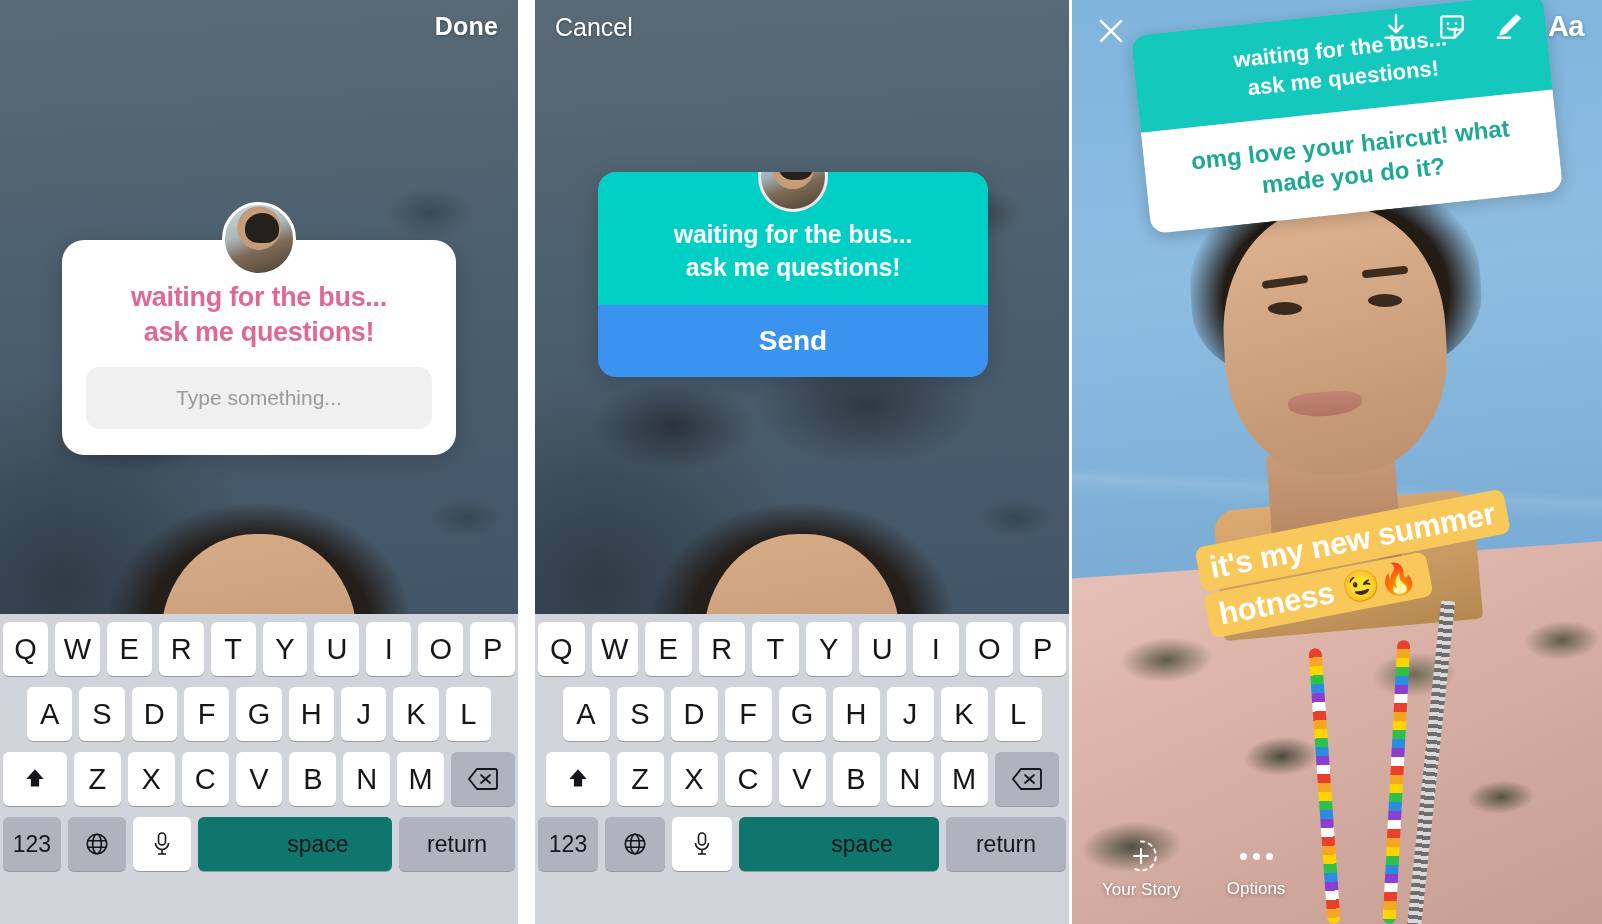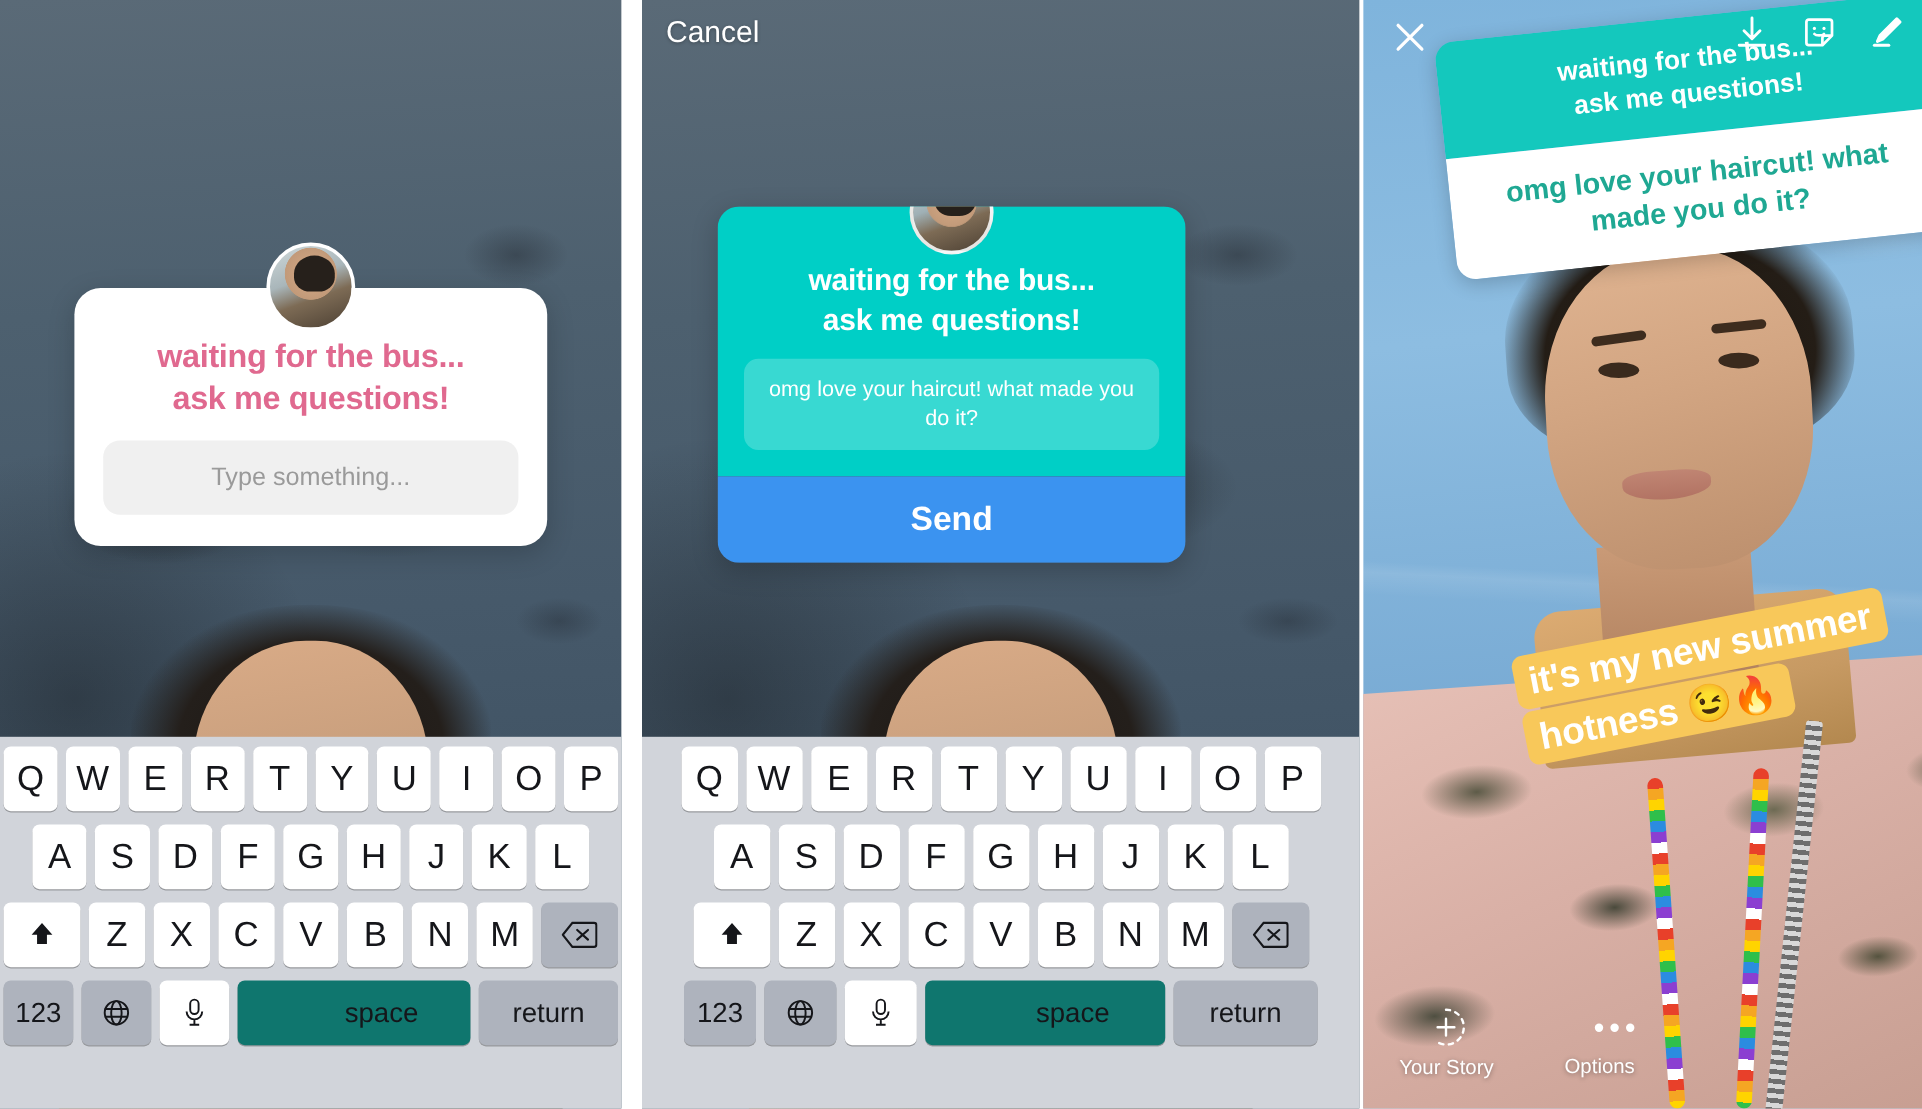--- a/index.html
+++ b/index.html
@@ -18,21 +18,21 @@
 
   
   .panel {
     position: relative;
     height: 924px;
     overflow: hidden;
     flex: 0 0 auto;
   }
   .panel-1 { width: 518px; }
   .gap { flex: 0 0 17px; height: 924px; background: #ffffff; }
-  .panel-2 { width: 598px; }
+  .panel-2 { width: 534px; }
   .gap2 { flex: 0 0 3px; height: 924px; background: #ffffff; }
   .panel-3 { width: 530px; }
 
   
   .photo {
     position: absolute; inset: 0;
     overflow: hidden;
   }
   .photo-dark {
     background:
@@ -443,21 +443,21 @@
   }
   .bottom-action {
     display:flex; flex-direction:column; align-items:center;
     gap: 6px; cursor:pointer;
     text-shadow: 0 1px 4px rgba(0,0,0,.4);
   }
   .bottom-action .lbl {
     color:#ffffff; font-size: 17px; font-weight: 500;
   }
   .ba-story { margin-left: 8px; }
-  .ba-options { margin-left: 59px; align-items: flex-end; }
+  .ba-options { margin-left: 46px; }
   .dots-icon {
     display:flex; gap: 6px; height: 34px; align-items:center;
   }
   .dots-icon i {
     width: 7px; height: 7px; border-radius:50%; background:#ffffff;
     display:block;
   }
   .send-to {
     margin-left: auto;
     background:#ffffff;
@@ -483,20 +483,23 @@
       <div class="sub-face" style="top:170px;"></div>
       <div class="sub-neck" style="top:360px;"></div>
       <div class="sub-shirt" style="top:408px;"></div>
       <div class="beads" style="left:205px;top:536px;background:#e8402a;"></div>
       <div class="beads" style="left:216px;top:542px;background:#2b8ce0;"></div>
       <div class="beads" style="left:228px;top:548px;background:#ffd400;"></div>
       <div class="beads" style="left:296px;top:548px;background:#2fbf4b;"></div>
       <div class="beads" style="left:308px;top:542px;background:#f5a623;"></div>
     </div>
 
+    <div class="top-bar">
+      <div class="done-btn">Done</div>
+    </div>
 
     <div class="qcard">
       <div class="avatar"></div>
       <div class="qcard-title">
         <div>waiting for the bus...</div>
         <div>ask me questions!</div>
       </div>
       <div class="qcard-input">
         <span>Type something...</span>
       </div>
@@ -613,21 +616,20 @@
       <div class="cancel-btn">Cancel</div>
     </div>
 
     <div class="response-card">
       <div class="rc-avatar"></div>
       <div class="rc-top">
         <div class="rc-title">
           <div>waiting for the bus...</div>
           <div>ask me questions!</div>
         </div>
-        <div class="rc-reply">omg love your haircut! what made you do it?</div>
       </div>
       <div class="rc-send">Send</div>
     </div>
 
     <div class="disclaimer">
       <div>If a_babayeva shares your response,</div>
       <div>it won’t show your username.</div>
     </div>
 
     <div class="keyboard">

